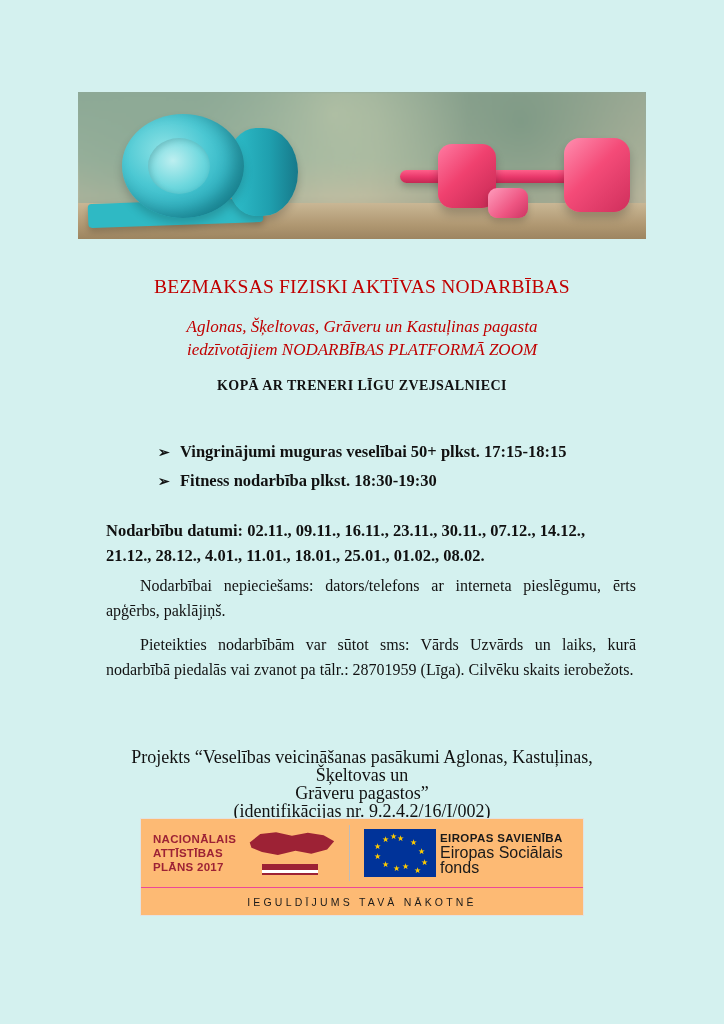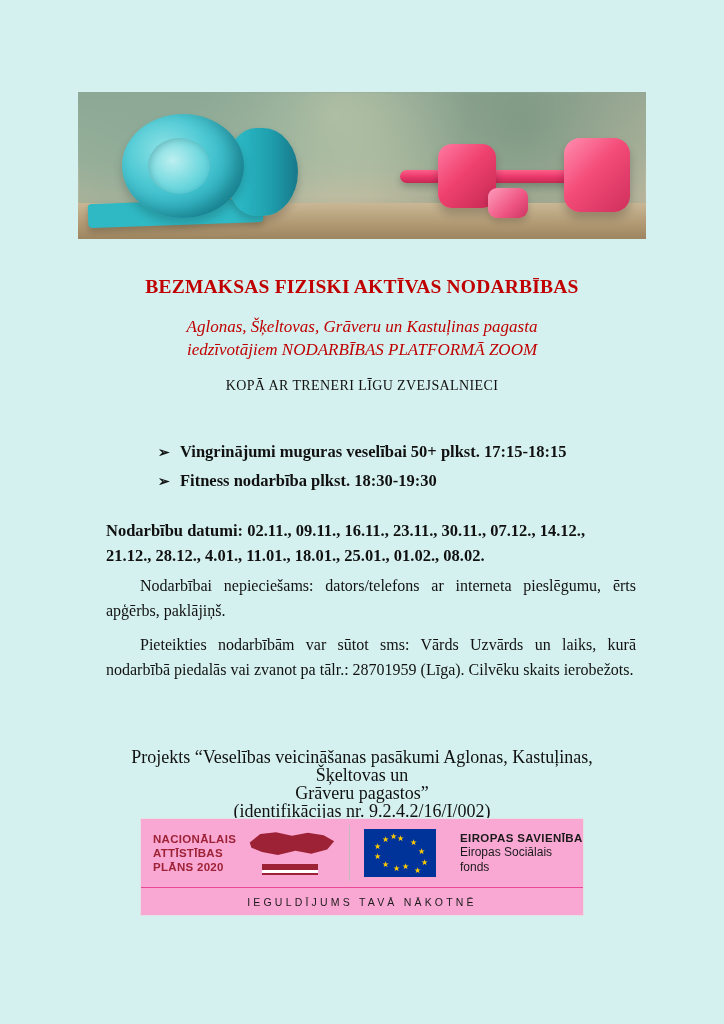--- a/index.html
+++ b/index.html
@@ -131,21 +131,21 @@
     background: linear-gradient(135deg, #ff9dbd 0%, #ee5582 60%, #cc3462 100%);
     box-shadow: 0 4px 7px rgba(0,0,0,0.18);
   }
 
   
   .title-main {
     position: absolute;
     left: 0; right: 0;
     top: 276px;
     text-align: center;
-    font-weight: bold;
+    font-weight: normal;
     font-size: 19.5px;
     color: #c00000;
     letter-spacing: 0.2px;
   }
   .subtitle-wrap {
     position: absolute;
     left: 108px;
     top: 315px;
     width: 508px;
     text-align: center;
@@ -153,21 +153,21 @@
     font-style: italic;
     font-weight: normal;
     font-size: 17px;
     line-height: 23px;
   }
   .trainer-line {
     position: absolute;
     left: 0; right: 0;
     top: 378px;
     text-align: center;
-    font-weight: normal;
+    font-weight: bold;
     font-size: 14px;
     letter-spacing: 0.4px;
     color: #111;
   }
 
   .bullets {
     position: absolute;
     left: 158px;
     top: 440px;
     width: 470px;
@@ -223,21 +223,21 @@
     color: #111;
   }
 
   
   .logobar {
     position: absolute;
     left: 140px;
     top: 818px;
     width: 444px;
     height: 98px;
-    background: #f9a8d4;
+    background: #fdba74;
     border: 1px solid #e2e2e2;
     box-sizing: border-box;
   }
   .logobar-top {
     display: flex;
     height: 68px;
     align-items: center;
   }
   .nap-block {
     width: 208px;
@@ -304,31 +304,31 @@
     position: relative;
     flex: 0 0 72px;
   }
   .eu-star {
     position: absolute;
     color: #ffcc00;
     font-size: 8px;
     line-height: 8px;
   }
   .eu-text {
-    padding-left: 24px;
+    padding-left: 4px;
     font-family: "Liberation Sans", sans-serif;
   }
   .eu-title {
     font-size: 11.5px;
     font-weight: bold;
     color: #1a1a1a;
     letter-spacing: 0.4px;
   }
   .eu-sub {
-    font-size: 12px;
+    font-size: 16px;
     color: #1a1a1a;
     line-height: 13px;
     margin-top: 2px;
   }
   .logobar-bottom {
     border-top: 1px solid #ec4899;
     height: 28px;
     display: flex;
     align-items: center;
     justify-content: center;
@@ -391,21 +391,21 @@
     <div>(identifikācijas nr. 9.2.4.2/16/I/002)</div>
   </div>
 
   <div class="logobar">
     <div class="logobar-top">
 
       <div class="nap-block">
         <div class="nap-text">
           <div>NACIONĀLAIS</div>
           <div>ATTĪSTĪBAS</div>
-          <div>PLĀNS 2020</div>
+          <div>PLĀNS 2017</div>
         </div>
         <div class="nap-mark">
           <div class="lv-shape"></div>
           <div class="lv-flag"></div>
         </div>
       </div>
 
       <div class="divider"></div>
 
       <div class="eu-block">

